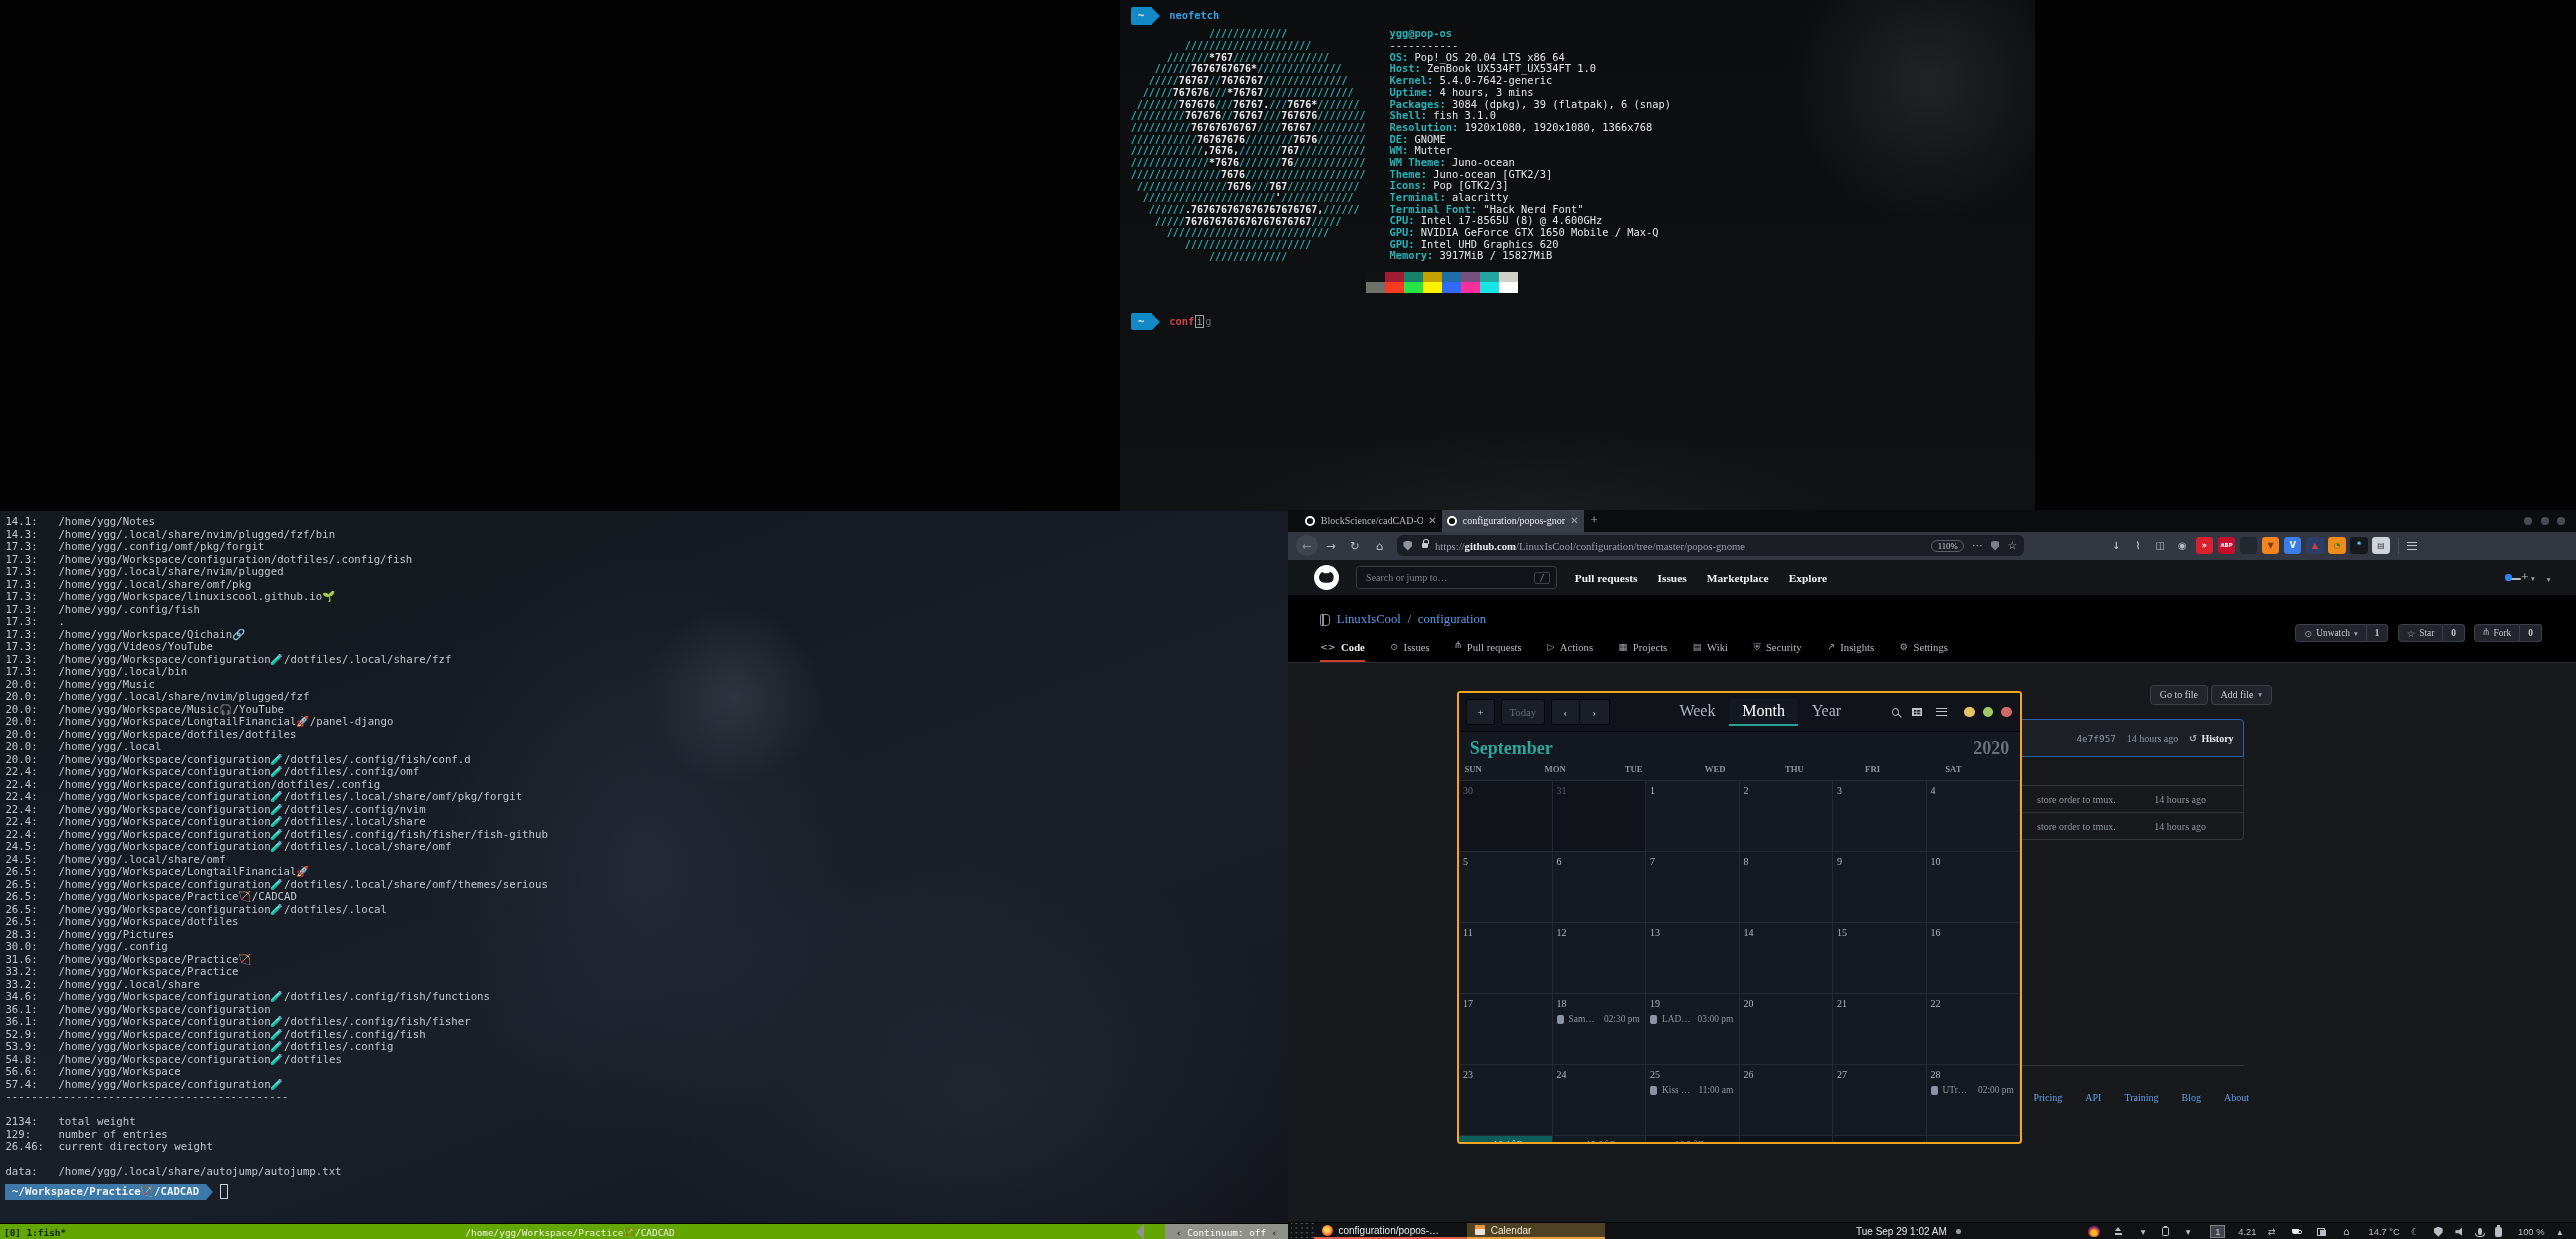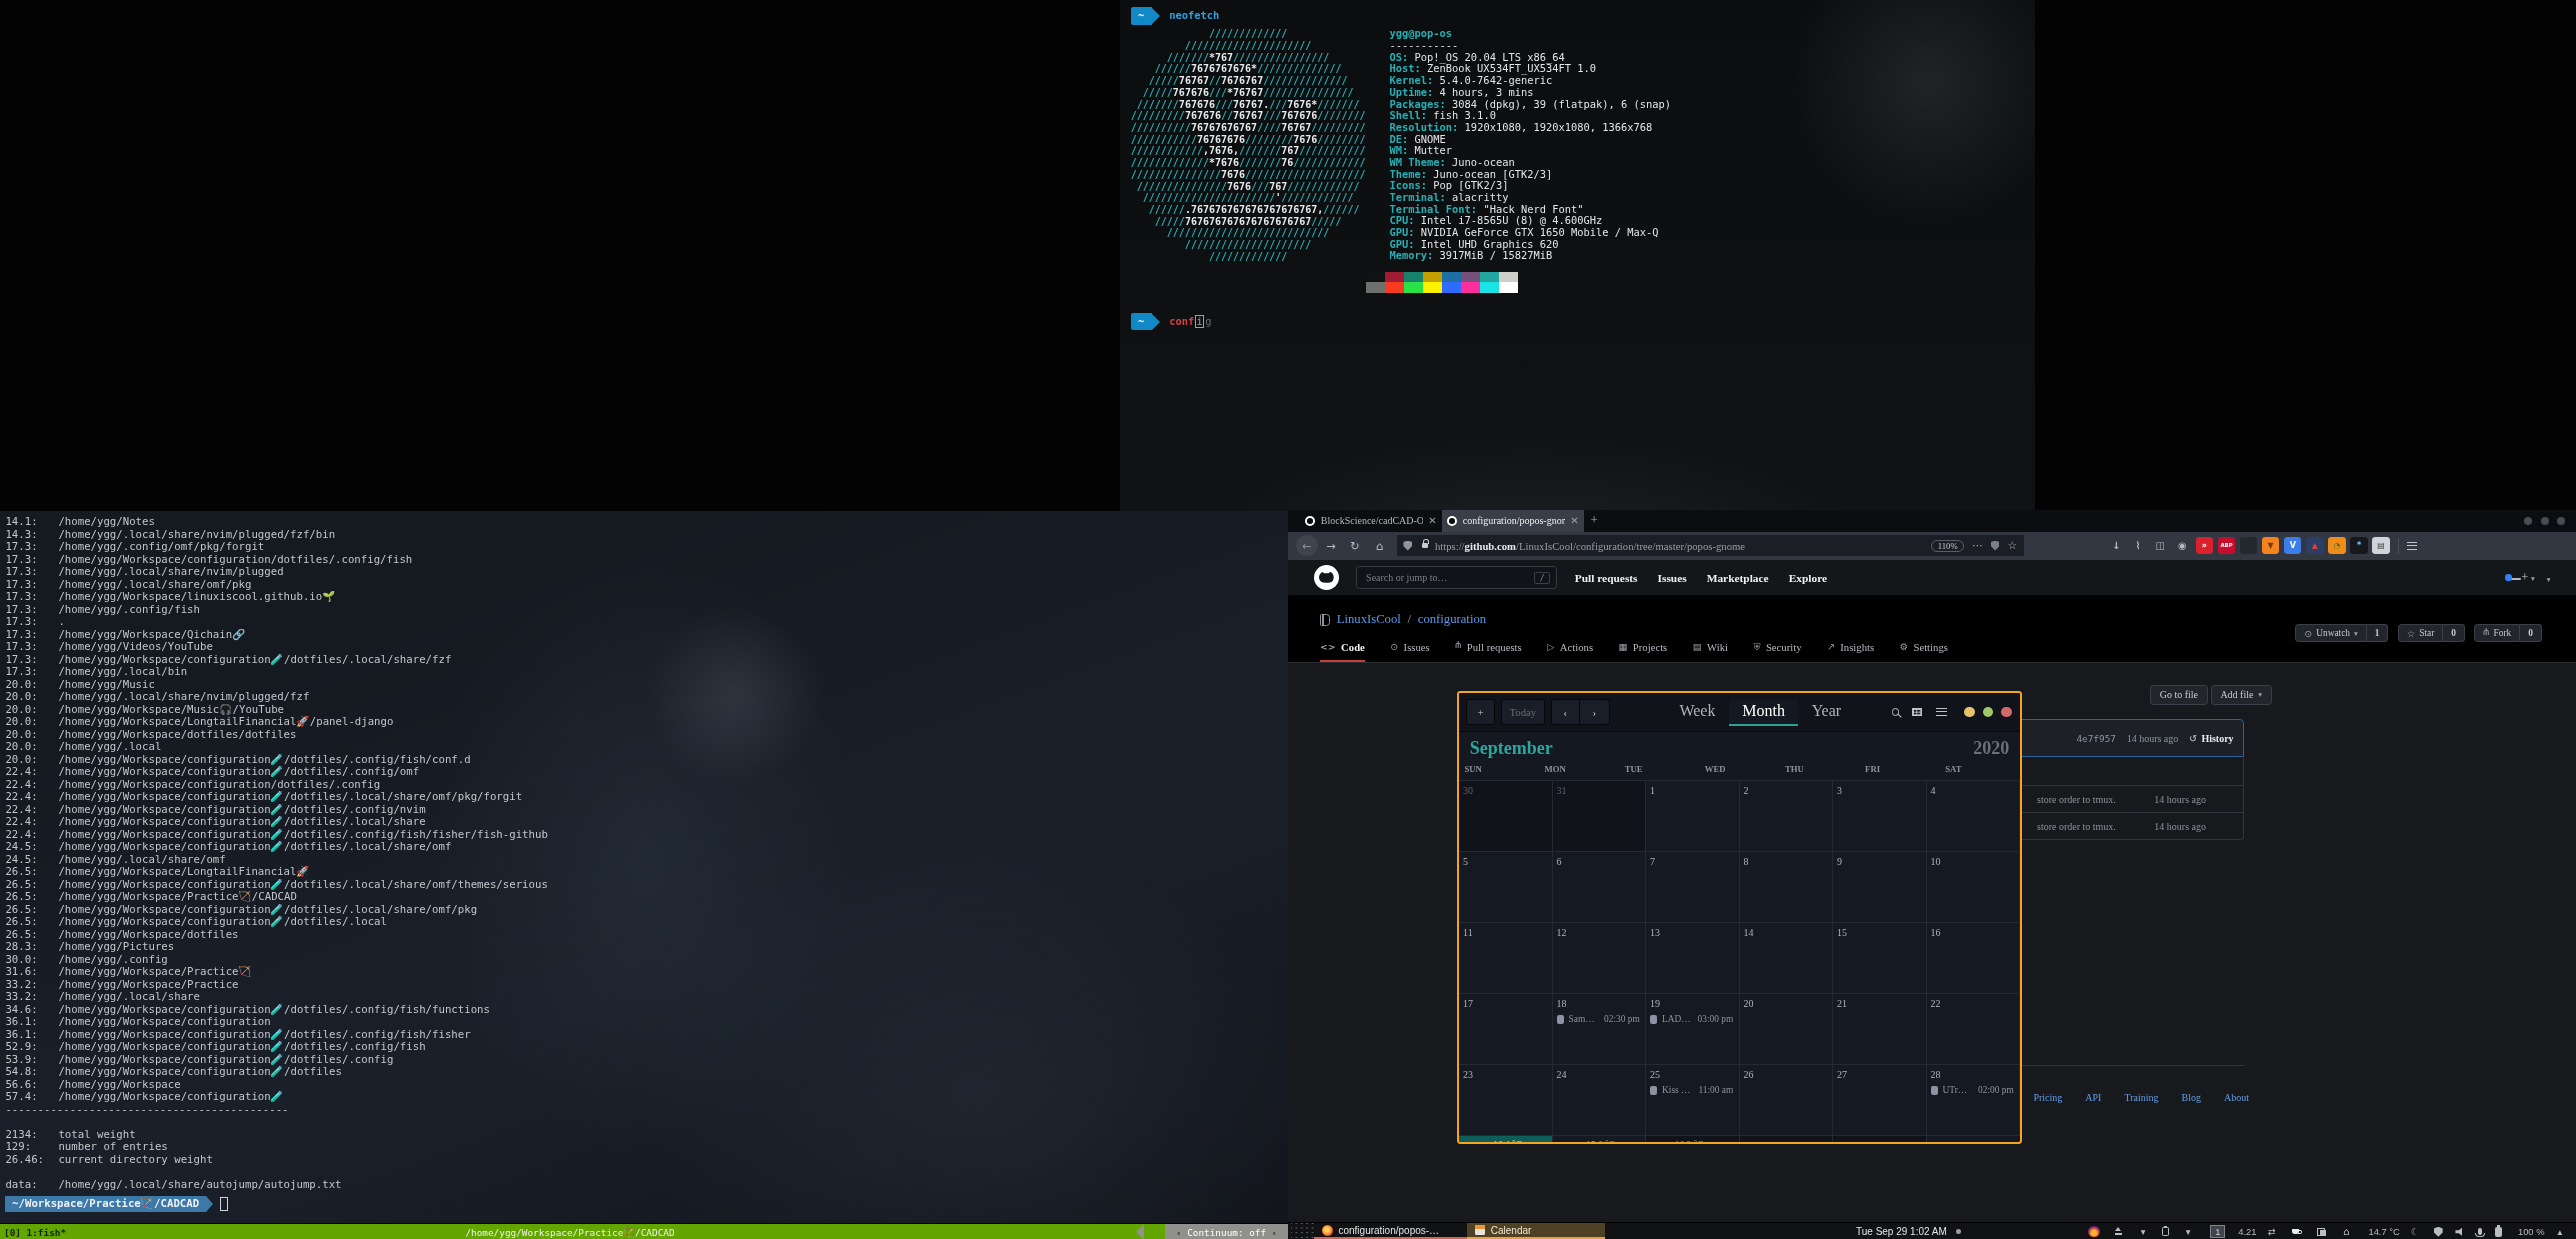--- a/index.html
+++ b/index.html
@@ -63,21 +63,21 @@
   .tab .title{flex:1;white-space:nowrap;overflow:hidden}
   .tab .close{color:#9fa3aa;font-size:10px}
   .favicon{width:10px;height:10px;border-radius:50%;background:#fff;position:relative;flex:none}
   .favicon::before{content:"";position:absolute;left:2px;top:2.7px;width:6px;height:5.4px;background:#0c0d10;border-radius:50% 50% 45% 45%}
   .newtab{width:20px;display:flex;align-items:center;justify-content:center;color:#b4b7bd;font-size:12.7px}
   .windots{position:absolute;right:10.7px;top:6.7px;display:flex;gap:8.7px}
   .windot{width:8px;height:8px;border-radius:50%;background:#4a4c55}
   .navbar{height:28px;background:#333742;display:flex;align-items:center;padding:0 8px;gap:2.7px}
   .navbtn{width:21.5px;height:21.5px;border-radius:50%;display:flex;align-items:center;justify-content:center;color:#b8bcc2;font-size:11.4px;font-family:"DejaVu Sans",sans-serif}
   .navbtn.disabled{background:#40444e;color:#8a8e96}
-  .urlbar{width:627px;height:21px;background:#1b1e25;border-radius:0;display:flex;align-items:center;padding:0 6.7px;margin-left:4px;font-size:10.7px}
+  .urlbar{width:627px;height:21px;background:#1b1e25;border-radius:6px;display:flex;align-items:center;padding:0 6.7px;margin-left:4px;font-size:10.7px}
   .shieldico{width:8.7px;height:10px;background:#8f959d;clip-path:polygon(50% 0,100% 15%,100% 55%,50% 100%,0 55%,0 15%);flex:none}
   .lock{width:6.7px;height:5.4px;background:#c9ccd1;border-radius:1.3px;position:relative;margin:0 6.7px 0 9.4px;flex:none}
   .lock::before{content:"";position:absolute;top:-3.4px;left:1px;width:4px;height:4px;border:1px solid #c9ccd1;border-bottom:none;border-radius:2.7px 2.7px 0 0}
   .url-dim{color:#9a9ea6}.url-hi{color:#e8eaee;font-weight:bold}
   .urlbar .right{margin-left:auto;display:flex;align-items:center;gap:8px;color:#b0b4ba}
   .zoombadge{border:0.7px solid #5a5e66;border-radius:6.7px;padding:0 5.4px;font-size:8.7px;color:#c9ccd1}
   .extrow{display:flex;align-items:center;gap:4.7px;margin-left:81px}
   .ext{width:17.4px;height:17.4px;border-radius:3.4px;display:flex;align-items:center;justify-content:center;font-family:"DejaVu Sans",sans-serif;font-weight:bold;font-size:8px;color:#c8ccd2}
   .ext.i-abp{font-size:5.4px}
   .ext.i-downloads,.ext.i-library,.ext.i-sidebar,.ext.i-account{font-size:10px}
@@ -390,21 +390,20 @@
         <div class="ln"><span class="w">24.5:</span><span class="p">/home/ygg/Workspace/configuration🧪/dotfiles/.local/share/omf</span></div>
 
         <div class="ln"><span class="w">24.5:</span><span class="p">/home/ygg/.local/share/omf</span></div>
 
         <div class="ln"><span class="w">26.5:</span><span class="p">/home/ygg/Workspace/LongtailFinancial🚀</span></div>
 
         <div class="ln"><span class="w">26.5:</span><span class="p">/home/ygg/Workspace/configuration🧪/dotfiles/.local/share/omf/themes/serious</span></div>
 
         <div class="ln"><span class="w">26.5:</span><span class="p">/home/ygg/Workspace/Practice🏹/CADCAD</span></div>
 
-        <div class="ln"><span class="w">26.5:</span><span class="p">/home/ygg/Workspace/configuration🧪/dotfiles/.local/share/omf/pkg</span></div>
 
         <div class="ln"><span class="w">26.5:</span><span class="p">/home/ygg/Workspace/configuration🧪/dotfiles/.local</span></div>
 
         <div class="ln"><span class="w">26.5:</span><span class="p">/home/ygg/Workspace/dotfiles</span></div>
 
         <div class="ln"><span class="w">28.3:</span><span class="p">/home/ygg/Pictures</span></div>
 
         <div class="ln"><span class="w">30.0:</span><span class="p">/home/ygg/.config</span></div>
 
         <div class="ln"><span class="w">31.6:</span><span class="p">/home/ygg/Workspace/Practice🏹</span></div>

